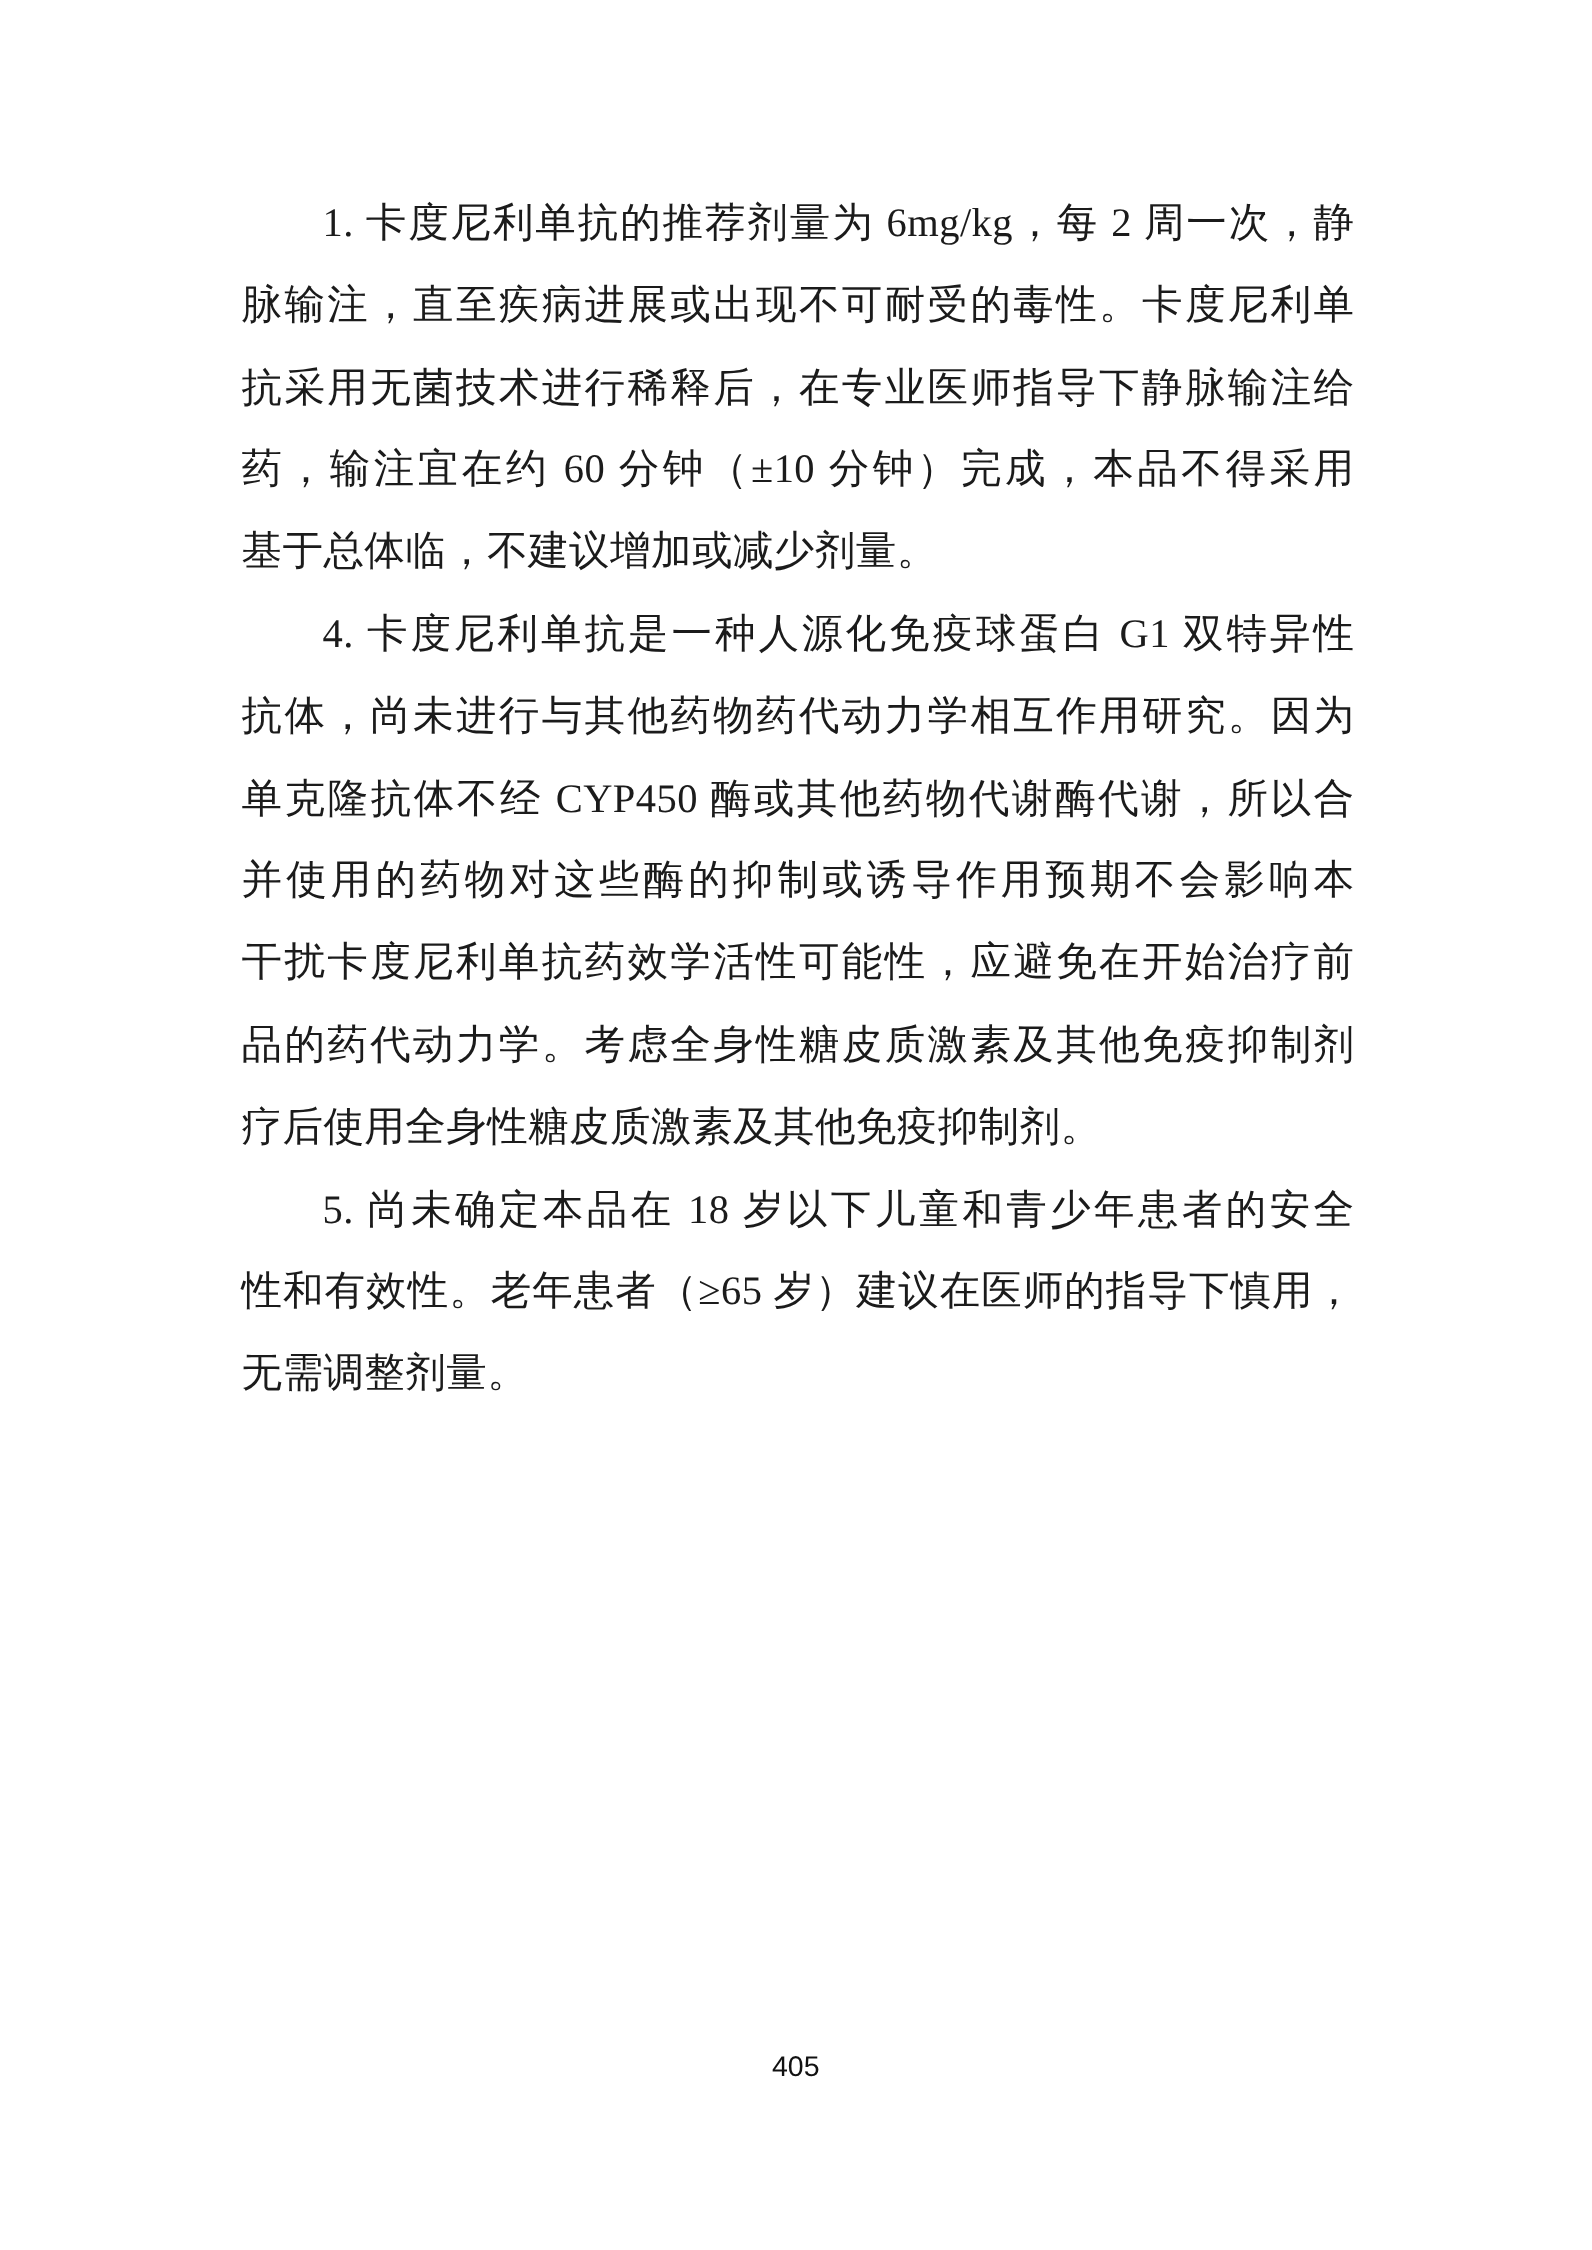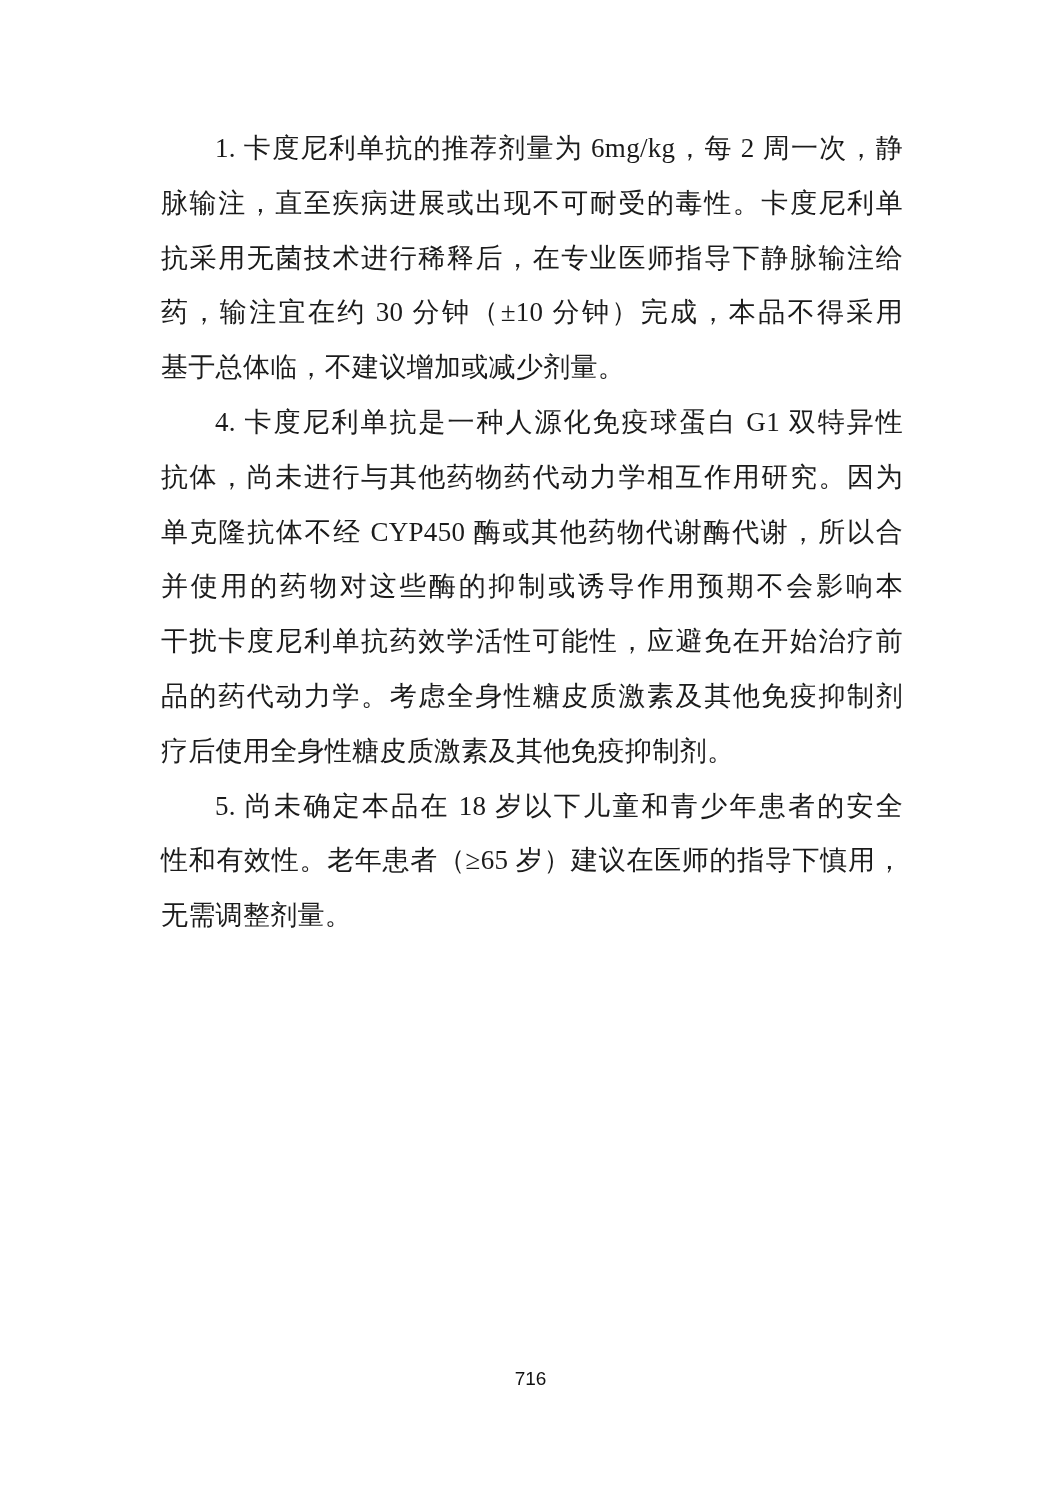--- a/index.html
+++ b/index.html
@@ -51,36 +51,36 @@
 </style>
 </head>
 <body>
 
 <div class="page">
   <main class="text-block">
       <div class="paragraph">
         <div class="line first">1. 卡度尼利单抗的推荐剂量为 6mg/kg，每 2 周一次，静</div>
         <div class="line">脉输注，直至疾病进展或出现不可耐受的毒性。卡度尼利单</div>
         <div class="line">抗采用无菌技术进行稀释后，在专业医师指导下静脉输注给</div>
-        <div class="line">药，输注宜在约 30 分钟（±10 分钟）完成，本品不得采用</div>
+        <div class="line">药，输注宜在约 60 分钟（±10 分钟）完成，本品不得采用</div>
       </div>
       <div class="paragraph">
         <div class="line last">基于总体临，不建议增加或减少剂量。</div>
       </div>
       <div class="paragraph">
         <div class="line first">4. 卡度尼利单抗是一种人源化免疫球蛋白 G1 双特异性</div>
         <div class="line">抗体，尚未进行与其他药物药代动力学相互作用研究。因为</div>
         <div class="line">单克隆抗体不经 CYP450 酶或其他药物代谢酶代谢，所以合</div>
         <div class="line">并使用的药物对这些酶的抑制或诱导作用预期不会影响本</div>
         <div class="line">干扰卡度尼利单抗药效学活性可能性，应避免在开始治疗前</div>
         <div class="line">品的药代动力学。考虑全身性糖皮质激素及其他免疫抑制剂</div>
         <div class="line last">疗后使用全身性糖皮质激素及其他免疫抑制剂。</div>
       </div>
       <div class="paragraph">
         <div class="line first">5. 尚未确定本品在 18 岁以下儿童和青少年患者的安全</div>
         <div class="line">性和有效性。老年患者（≥65 岁）建议在医师的指导下慎用，</div>
         <div class="line last">无需调整剂量。</div>
       </div>
     </main>
   <footer class="page-footer">
-    <span class="page-number">716</span>
+    <span class="page-number">405</span>
   </footer>
 </div>
 
 </body></html>

